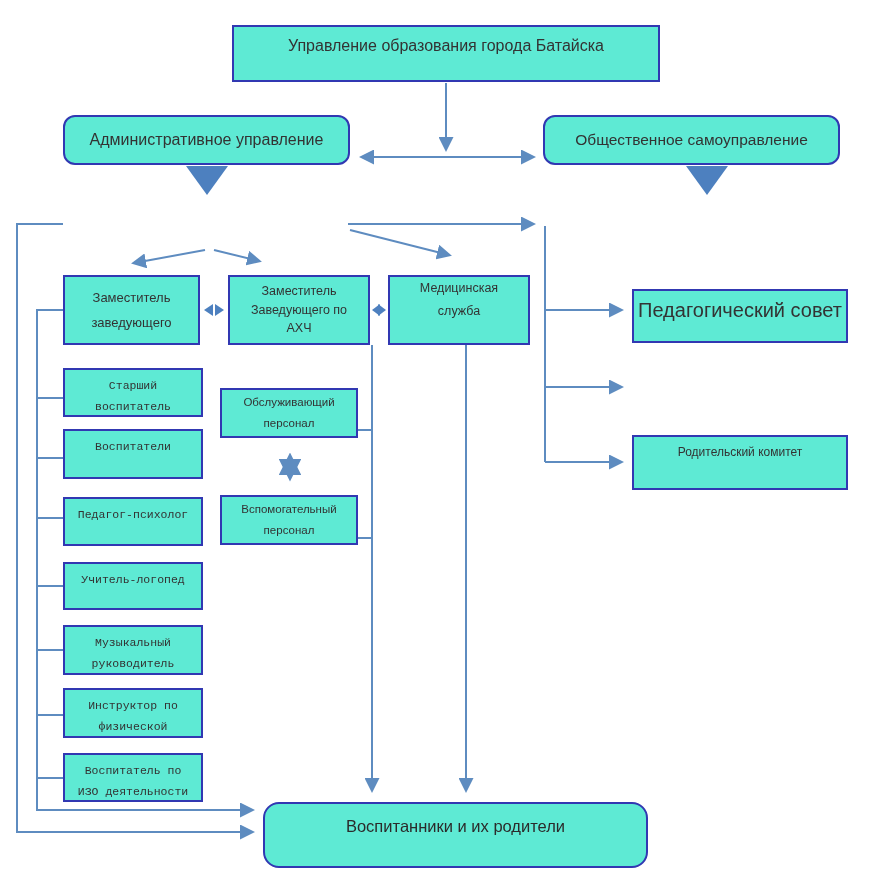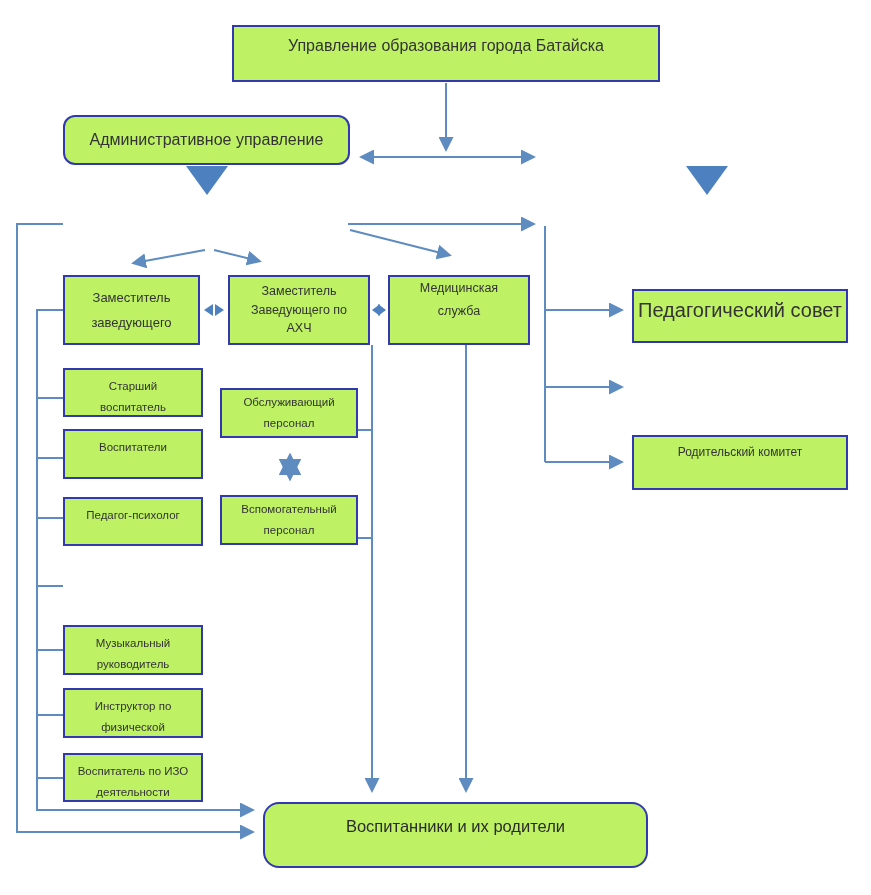--- a/index.html
+++ b/index.html
@@ -2,21 +2,21 @@
 <html><head>
 <meta charset="utf-8">
 <style>
   html,body{margin:0;padding:0;background:#ffffff;}
   body{font-family:"Liberation Sans","DejaVu Sans",sans-serif;}
   .canvas{position:relative;width:871px;height:895px;background:#ffffff;overflow:hidden;}
   svg.wires{position:absolute;left:0;top:0;width:871px;height:895px;}
   .node{
     position:absolute;
     box-sizing:border-box;
-    background:#bef264;
+    background:#5eead4;
     border:2px solid #3138b2;
     color:#333333;
     display:flex;
     justify-content:center;
     text-align:center;
   }
   .node .lbl{display:block;width:100%;}
   .v-center{align-items:center;}
   .v-top{align-items:flex-start;}
   .r10{border-radius:10px;}
@@ -25,21 +25,21 @@
   
   .b-top{left:232px;top:25px;width:428px;height:57px;font-size:16px;padding-top:10px;}
   .b-admin{left:63px;top:115px;width:287px;height:50px;font-size:16px;}
   .b-public{left:543px;top:115px;width:297px;height:50px;font-size:15.5px;}
   .b-head{left:63px;top:202px;width:282px;height:45px;font-size:18px;color:#2b2b2b;}
   .b-assembly{left:548px;top:200px;width:297px;height:67px;font-size:14.5px;line-height:1.85;}
   .b-assembly .lbl{max-width:232px;margin:0 auto;}
   .b-deputy{left:63px;top:275px;width:137px;height:70px;font-size:13px;line-height:1.95;padding:0 14px;}
   .b-ahch{left:228px;top:275px;width:142px;height:70px;font-size:12.5px;line-height:1.5;padding:0 18px;}
   .b-medical{left:388px;top:275px;width:142px;height:70px;font-size:12.5px;line-height:1.85;padding:0 24px;}
-  .b-col{left:63px;width:140px;font-size:11.5px;line-height:1.8;padding:6px 12px 0 12px;}
+  .b-col{left:63px;width:140px;font-size:11.5px;line-height:1.8;padding:6px 12px 0 12px;font-family:Liberation Mono, monospace;}
   .b-senior{top:368px;height:49px;}
   .b-teachers{top:429px;height:50px;}
   .b-psych{top:497px;height:49px;}
   .b-speech{top:562px;height:48px;}
   .b-music{top:625px;height:50px;}
   .b-pe{top:688px;height:50px;}
   .b-izo{top:753px;height:49px;}
   .b-service{left:220px;top:388px;width:138px;height:50px;font-size:11.5px;line-height:1.85;padding:0 12px;}
   .b-support{left:220px;top:495px;width:138px;height:50px;font-size:11.5px;line-height:1.85;padding:0 12px;}
   .b-pedc{left:632px;top:289px;width:216px;height:54px;font-size:20px;padding-top:8px;}
@@ -138,20 +138,23 @@
   </svg>
 
   <div class="node b-top v-top">
     <span class="lbl">Управление образования города Батайска</span>
   </div>
 
   <div class="node b-admin v-center r12">
     <span class="lbl">Административное управление</span>
   </div>
 
+  <div class="node b-public v-center r12">
+    <span class="lbl">Общественное самоуправление</span>
+  </div>
 
 
 
   <div class="node b-deputy v-center">
     <span class="lbl">Заместитель заведующего</span>
   </div>
 
   <div class="node b-ahch v-center">
     <span class="lbl">Заместитель Заведующего по АХЧ</span>
   </div>
@@ -165,20 +168,23 @@
   </div>
 
   <div class="node b-col b-teachers v-top">
     <span class="lbl">Воспитатели</span>
   </div>
 
   <div class="node b-col b-psych v-top">
     <span class="lbl">Педагог-психолог</span>
   </div>
 
+  <div class="node b-col b-speech v-top">
+    <span class="lbl">Учитель-логопед</span>
+  </div>
 
   <div class="node b-col b-music v-top">
     <span class="lbl">Музыкальный руководитель</span>
   </div>
 
   <div class="node b-col b-pe v-top">
     <span class="lbl">Инструктор по физической</span>
   </div>
 
   <div class="node b-col b-izo v-top">

